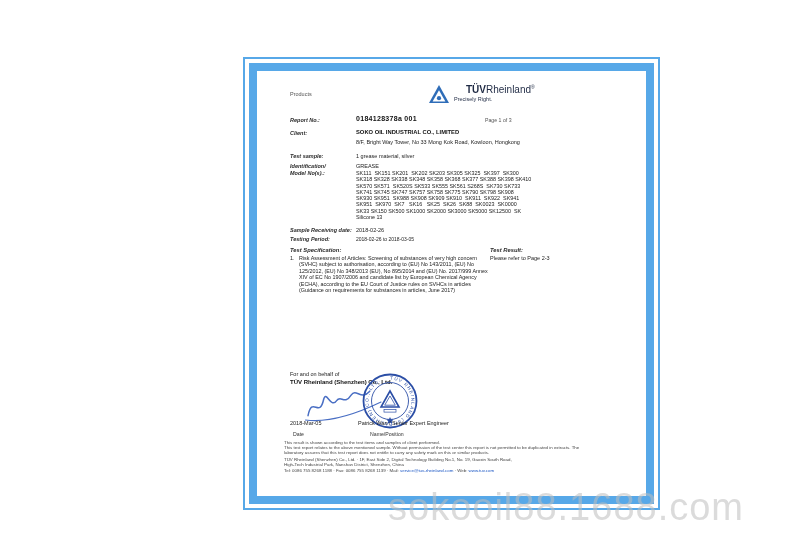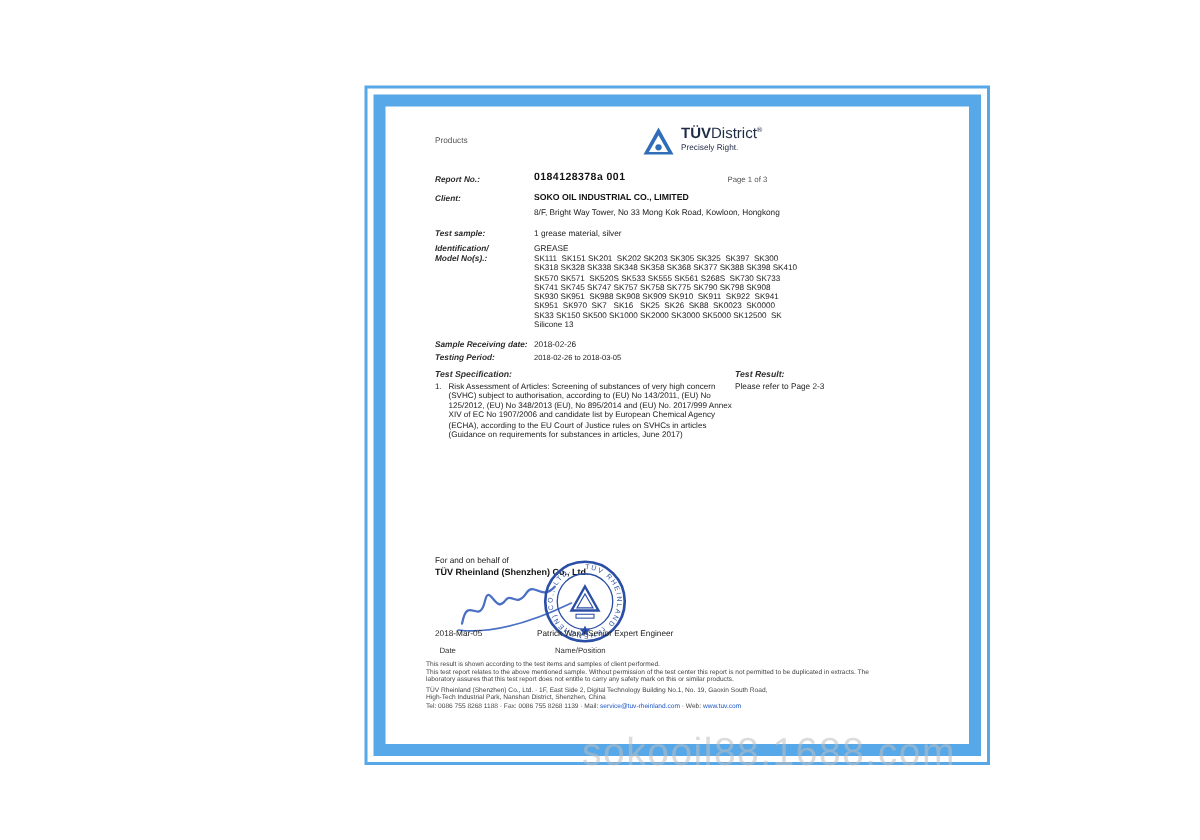--- a/index.html
+++ b/index.html
@@ -10,21 +10,21 @@
              border:2px solid #57a8e8;padding:4px;box-sizing:border-box;background:#fff;}
   .doc-band{width:100%;height:100%;box-sizing:border-box;border:8px solid #57a8e8;
             background:#ffffff;position:relative;}
   .doc-content{position:absolute;left:0;top:0;width:389px;height:424px;font-size:6px;}
   .abs{position:absolute;}
   
   .products{font-size:5.5px;color:#555;}
   .logo-wrap{display:flex;align-items:flex-start;}
   .logo-text{margin-left:4px;line-height:1.1;}
   .brand{font-size:10px;color:#1f2a44;letter-spacing:0;}
-  .brand b{font-weight:bold;}
+  .brand b{font-weight:bold;margin-left:12px;}
   .reg{font-size:5px;vertical-align:super;color:#1f2a44;}
   .tagline{font-size:5.5px;color:#1f2a44;margin-top:1px;}
   
   .lbl{font-size:5.5px;font-weight:bold;font-style:italic;color:#2b2b2b;}
   .val{font-size:5.5px;color:#222;}
   .val-b{font-size:5.8px;font-weight:bold;color:#111;}
   .report-no{font-size:7px;font-weight:bold;color:#111;letter-spacing:.3px;}
   .pageno{font-size:5.2px;color:#555;}
   .models{font-size:5.4px;color:#222;line-height:6.3px;white-space:pre;}
   .spec-head{font-size:5.8px;font-weight:bold;font-style:italic;color:#2b2b2b;}
@@ -37,42 +37,42 @@
   .sig-svg{transform:rotate(-6deg);}
   .sig-label{font-size:5.2px;color:#333;}
   
   .disc{font-size:4.4px;color:#444;line-height:5.2px;}
   .addr{font-size:4.4px;color:#444;line-height:5.4px;}
   .contact{font-size:4.4px;color:#444;}
   .link{color:#1a56c4;text-decoration:none;}
   
   .wm1{position:absolute;left:332px;top:448px;font-size:27px;letter-spacing:6px;
        color:rgba(170,170,170,0.62);white-space:nowrap;z-index:5;pointer-events:none;}
-  .wm2{position:absolute;left:388px;top:486px;font-size:26px;letter-spacing:1px;
+  .wm2{position:absolute;left:388px;top:486px;font-size:38px;letter-spacing:1px;
        color:rgba(190,190,190,0.55);white-space:nowrap;z-index:5;pointer-events:none;}
 </style>
 </head>
 <body>
 
 <div id="page">
 
   <div class="doc-frame">
     <div class="doc-band">
       <div class="doc-content">
 
         <div class="abs products" style="left:33px;top:20px;">Products</div>
 
         <div class="abs logo-wrap" style="left:171px;top:13px;">
           <svg width="22" height="20" viewBox="0 0 22 20">
             <path d="M11 1 L21 19 L1 19 Z" fill="#2f6db8"></path>
             <path d="M11 6.2 L17.4 17.4 L4.6 17.4 Z" fill="#ffffff"></path>
             <circle cx="11" cy="14.2" r="2.1" fill="#2f6db8"></circle>
           </svg>
           <div class="logo-text">
-            <div class="brand"><b>TÜV</b><span>District</span><span class="reg">®</span></div>
+            <div class="brand"><b>TÜV</b><span>Rheinland</span><span class="reg">®</span></div>
             <div class="tagline">Precisely Right.</div>
           </div>
         </div>
 
         <div class="abs lbl" style="left:33px;top:46px;">Report No.:</div>
         <div class="abs report-no" style="left:99px;top:44px;">0184128378a 001</div>
         <div class="abs pageno" style="left:228px;top:46px;">Page 1 of 3</div>
 
         <div class="abs lbl" style="left:33px;top:59px;">Client:</div>
         <div class="abs val-b" style="left:99px;top:58px;">SOKO OIL INDUSTRIAL CO., LIMITED</div>

